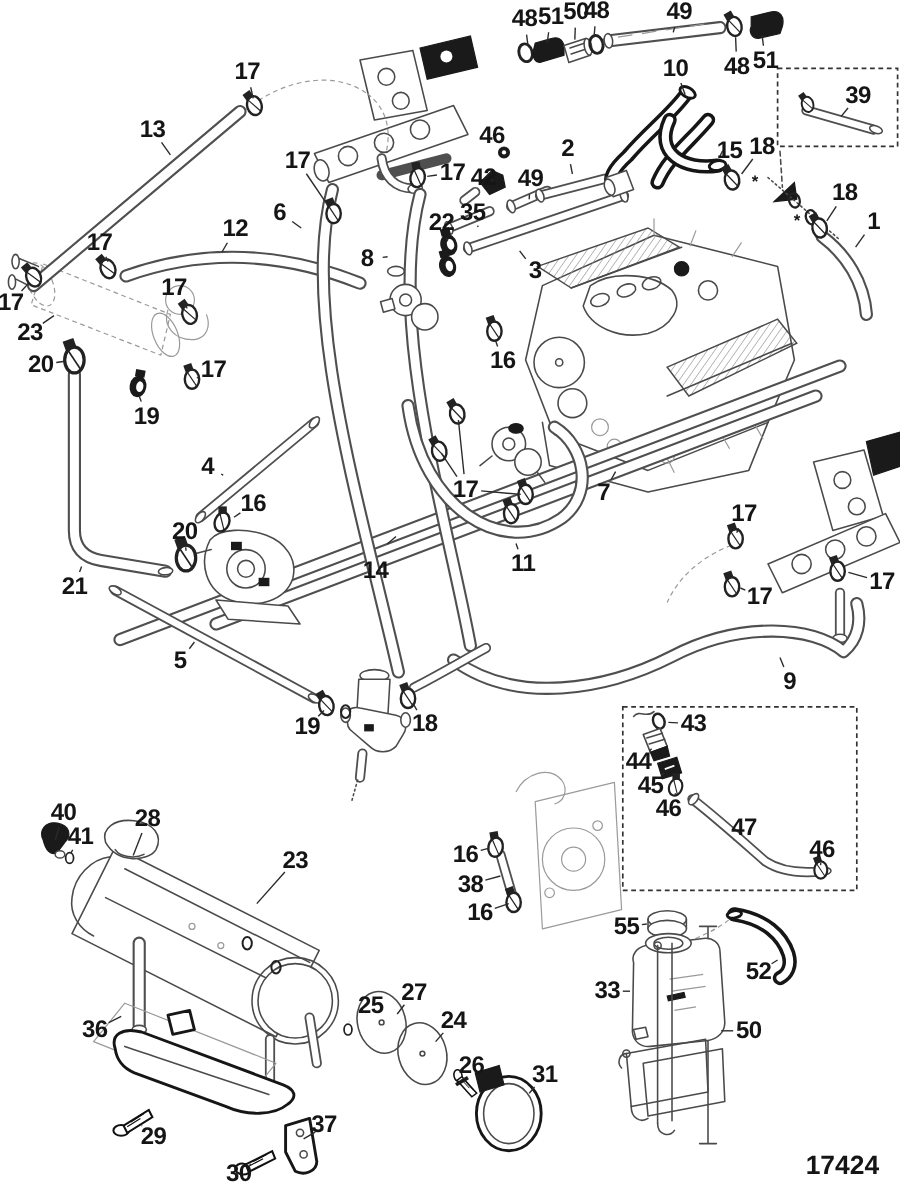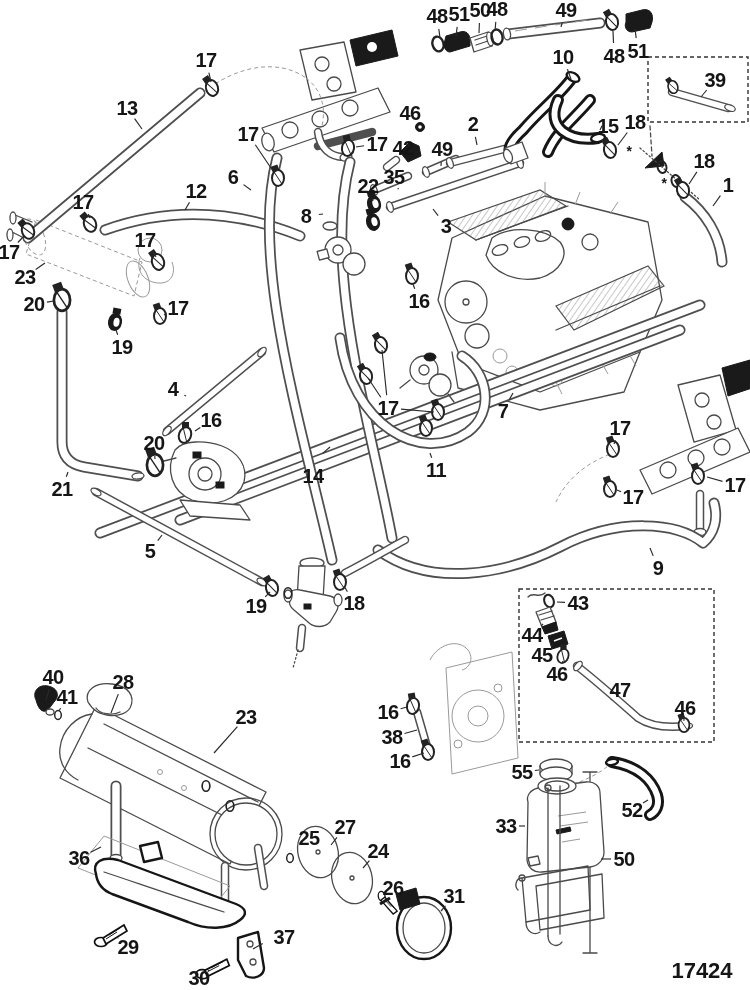--- a/index.html
+++ b/index.html
@@ -552,21 +552,21 @@
       <div class="callout" style="left: 388px; top: 712px;">16</div>
       <div class="callout" style="left: 392px; top: 737px;">38</div>
       <div class="callout" style="left: 400px; top: 761px;">16</div>
       <div class="callout" style="left: 53px; top: 677px;">40</div>
       <div class="callout" style="left: 67px; top: 697px;">41</div>
       <div class="callout" style="left: 123px; top: 682px;">28</div>
       <div class="callout" style="left: 246px; top: 717px;">23</div>
       <div class="callout" style="left: 79px; top: 858px;">36</div>
       <div class="callout" style="left: 128px; top: 947px;">29</div>
       <div class="callout" style="left: 199px; top: 978px;">30</div>
-      <div class="callout" style="left: 284px; top: 937px;">37</div>
+      <div class="callout" style="left: 270px; top: 937px;">37</div>
       <div class="callout" style="left: 293px; top: 838px; padding-left: 32px;">25</div>
       <div class="callout" style="left: 345px; top: 827px;">27</div>
       <div class="callout" style="left: 378px; top: 851px;">24</div>
       <div class="callout" style="left: 393px; top: 888px;">26</div>
       <div class="callout" style="left: 454px; top: 896px;">31</div>
       <div class="callout" style="left: 522px; top: 772px;">55</div>
       <div class="callout" style="left: 506px; top: 826px;">33</div>
       <div class="callout" style="left: 624px; top: 859px;">50</div>
       <div class="callout" style="left: 632px; top: 810px;">52</div>
       <div class="callout small" style="left: 629px; top: 151px;">*</div>

